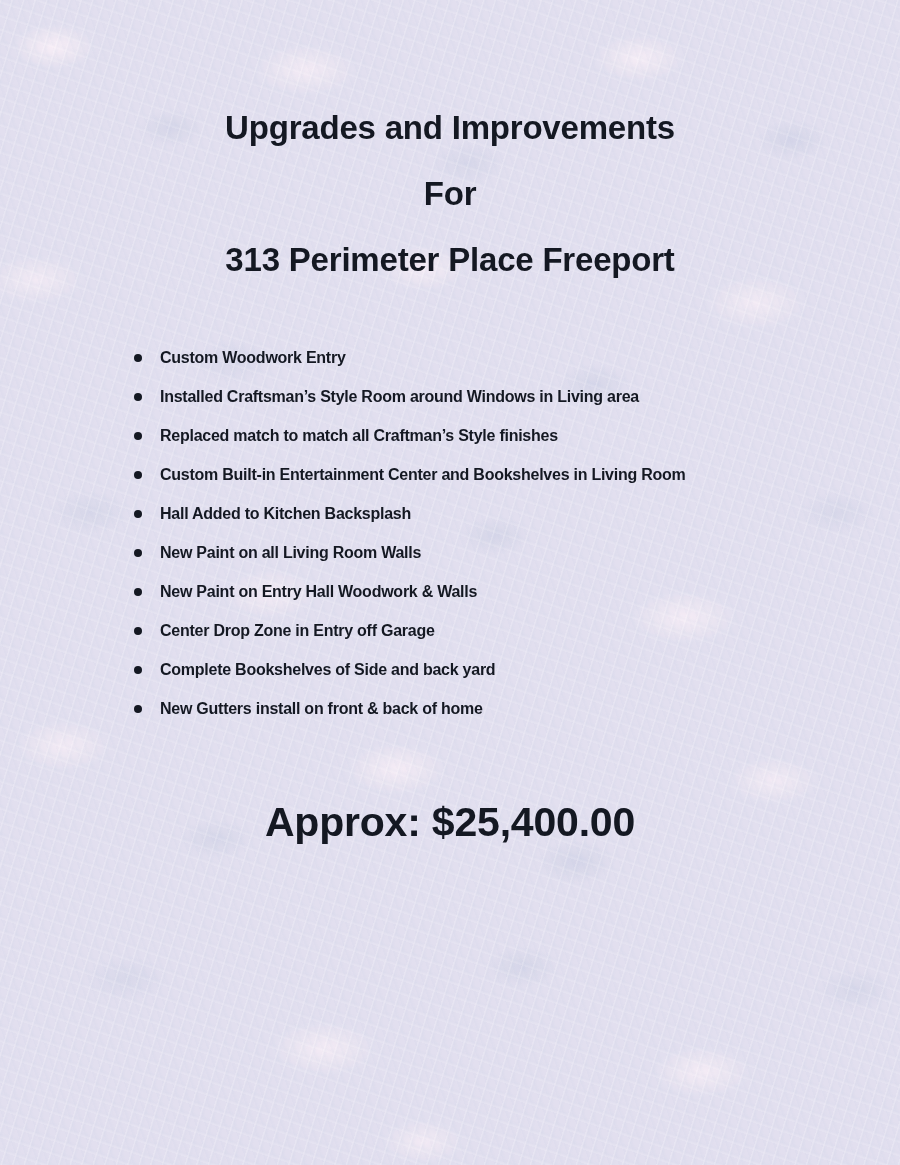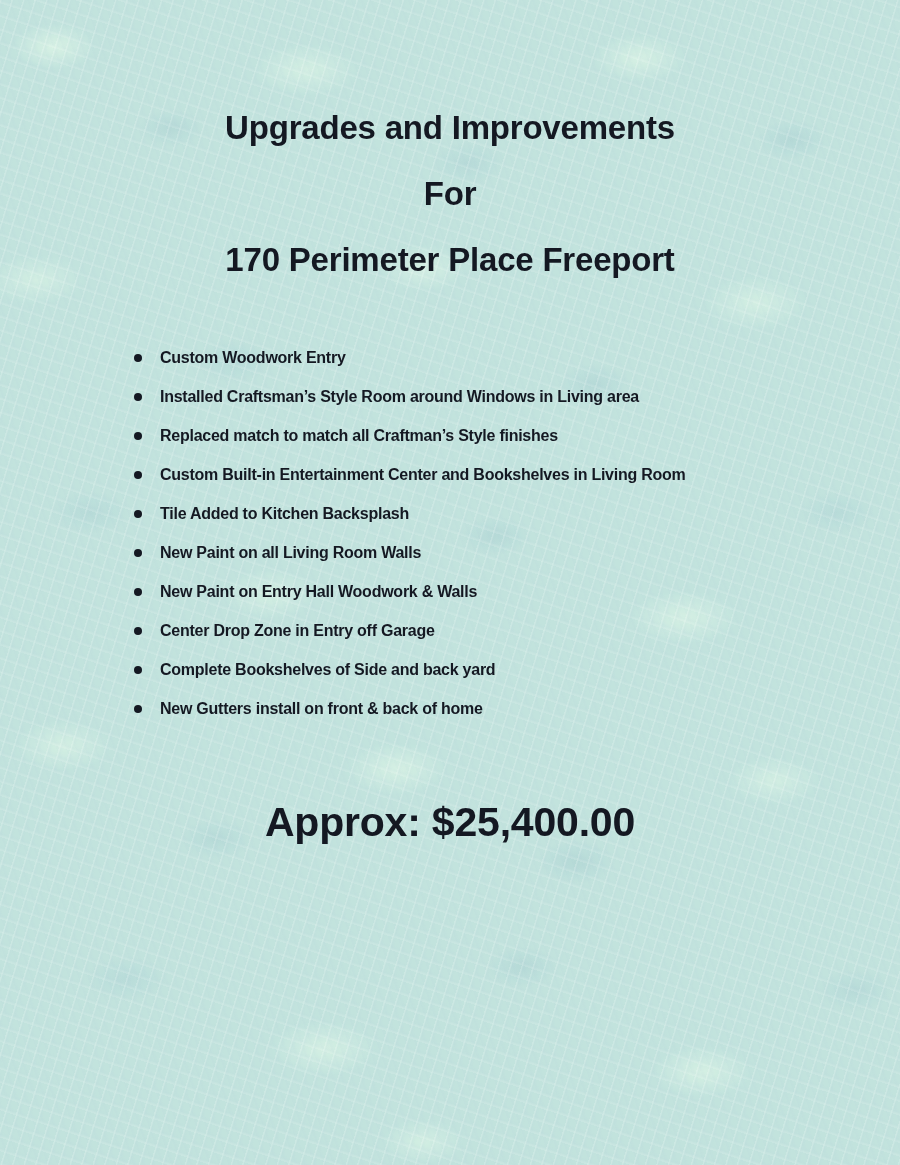--- a/index.html
+++ b/index.html
@@ -15,21 +15,21 @@
     background-color: #dde9f5;
     overflow: hidden;
   }
 
   
   .page {
     position: relative;
     width: 900px;
     height: 1165px;
     box-sizing: border-box;
-    background-color: #22c55e;
+    background-color: #f9a8d4;
     overflow: hidden;
   }
 
   
   .paper-texture {
     position: absolute;
     inset: 0;
     pointer-events: none;
     opacity: 0.85;
     background-color: #dee9f4;
@@ -157,21 +157,21 @@
 
   <div class="paper-texture"></div>
   <div class="paper-grain"></div>
 
   <div class="content">
 
     <div class="doc-title title-line-1">Upgrades and Improvements</div>
 
     <div class="doc-title title-line-2">For</div>
 
-    <div class="doc-title title-line-3">170 Perimeter Place Freeport</div>
+    <div class="doc-title title-line-3">313 Perimeter Place Freeport</div>
 
     <ul class="upgrade-list">
 
       <li class="upgrade-item">
         <span class="bullet-icon"></span>
         <span>Custom Woodwork Entry</span>
       </li>
 
       <li class="upgrade-item">
         <span class="bullet-icon"></span>
@@ -184,21 +184,21 @@
       </li>
 
       <li class="upgrade-item">
         <span class="bullet-icon"></span>
         <span>Custom Built-in Entertainment Center and Bookshelves in Living Room</span>
       </li>
 
 
       <li class="upgrade-item">
         <span class="bullet-icon"></span>
-        <span>Tile Added to Kitchen Backsplash</span>
+        <span>Hall Added to Kitchen Backsplash</span>
       </li>
 
       <li class="upgrade-item">
         <span class="bullet-icon"></span>
         <span>New Paint on all Living Room Walls</span>
       </li>
 
       <li class="upgrade-item">
         <span class="bullet-icon"></span>
         <span>New Paint on Entry Hall Woodwork &amp; Walls</span>

